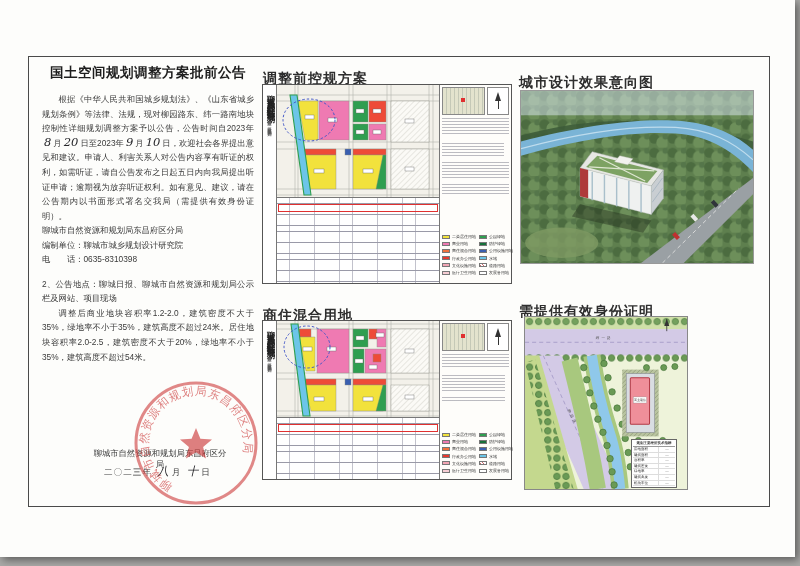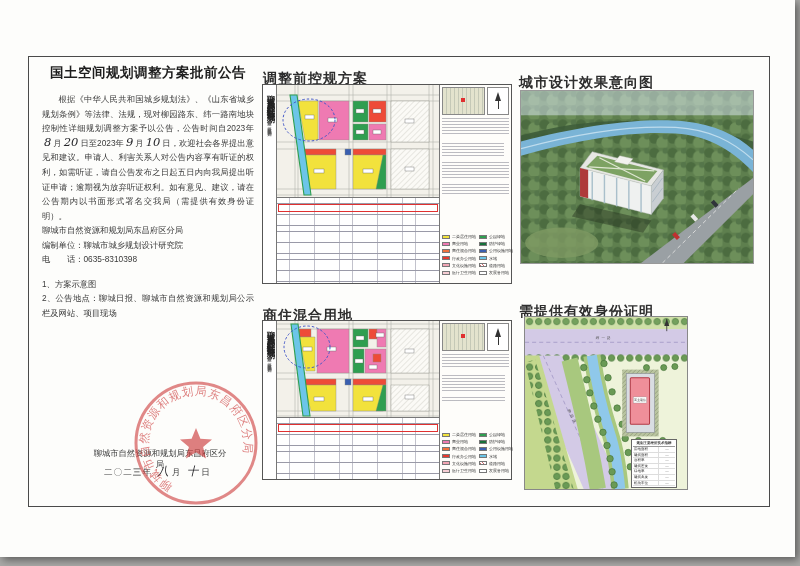--- a/index.html
+++ b/index.html
@@ -77,22 +77,22 @@
 <div class="paper">
   <div class="frame"></div>
 
   <div class="leftcol">
     <div class="title">国土空间规划调整方案批前公告</div>
     <p class="para indent"><span>根据《中华人民共和国城乡规划法》、《山东省城乡规划条例》等法律、法规，现对柳园路东、纬一路南地块控制性详细规划调整方案予以公告，公告时间自2023年</span><span class="hw">8</span><span>月</span><span class="hw">20</span><span>日至2023年</span><span class="hw">9</span><span>月</span><span class="hw">10</span><span>日，欢迎社会各界提出意见和建议。申请人、利害关系人对公告内容享有听证的权利，如需听证，请自公告发布之日起五日内向我局提出听证申请；逾期视为放弃听证权利。如有意见、建议，请在公告期内以书面形式署名交我局（需提供有效身份证明）。</span></p>
     <p class="line">聊城市自然资源和规划局东昌府区分局</p>
     <p class="line"><span>编制单位：</span><span>聊城市城乡规划设计研究院</span></p>
     <p class="line"><span>电　　话：</span><span>0635-8310398</span></p>
     <div class="gap10"></div>
-    <p class="line">1、方案示意图</p>
     <p class="para">2、公告地点：聊城日报、聊城市自然资源和规划局公示栏及网站、项目现场</p>
+    <p class="para indent">调整后商业地块容积率1.2-2.0，建筑密度不大于35%，绿地率不小于35%，建筑高度不超过24米。居住地块容积率2.0-2.5，建筑密度不大于20%，绿地率不小于35%，建筑高度不超过54米。</p>
   </div>
 
   <div class="sig">聊城市自然资源和规划局东昌府区分局</div>
   <div class="dateline"><span>二〇二三年</span> <span class="hw">八</span><span>月</span> <span class="hw">十</span><span>日</span></div>
   <svg class="seal" viewBox="0 0 130 130">
     <defs>
         <path id="sealArc" d="M 65 113 A 48 48 0 1 1 65.05 113"></path>
       </defs>
     <circle cx="65" cy="65" r="60" fill="none" stroke="#cc3a3a" stroke-width="3" opacity=".75"></circle>
     <text font-size="11.5" fill="#cc3a3a" opacity=".8" letter-spacing="1">

